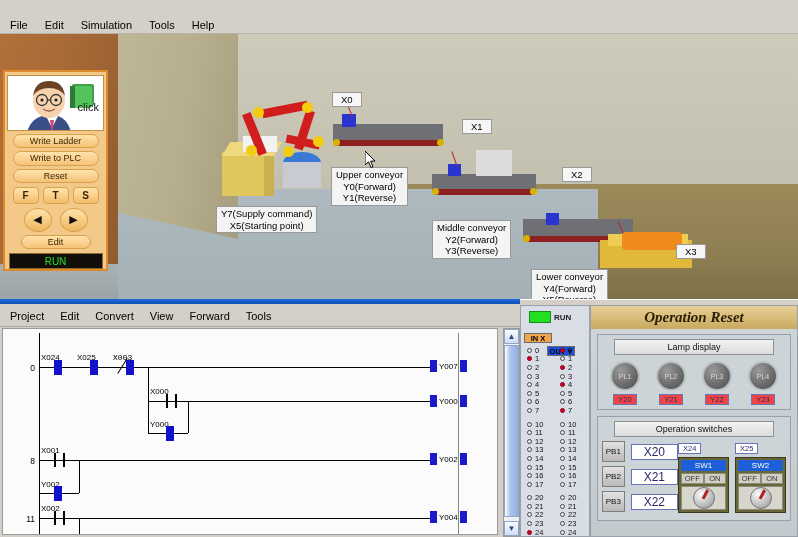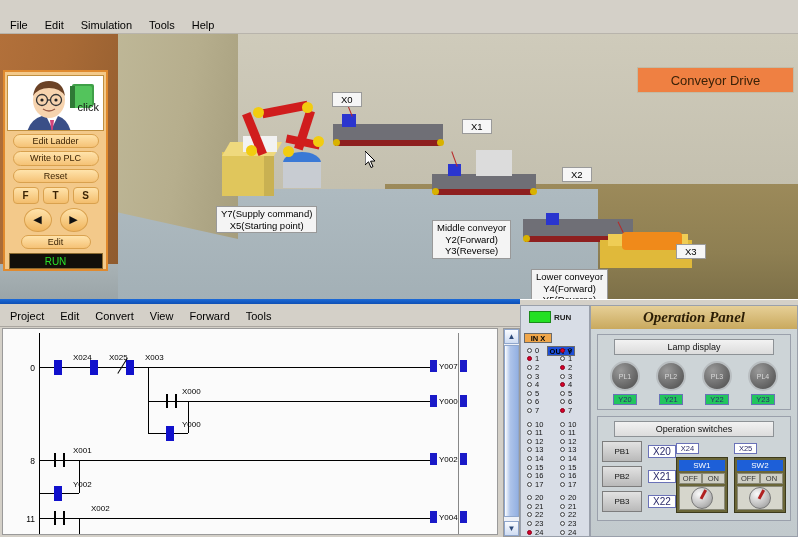--- a/index.html
+++ b/index.html
@@ -97,21 +97,21 @@
   #ladderbody{position:absolute;left:2px;top:23px;width:496px;height:207px;background:#fbfbfb;
     border:1px solid #9a9a9a;box-sizing:border-box;overflow:hidden;}
   #ladderscroll{position:absolute;right:0;top:23px;width:17px;height:209px;
     background:#eef1f7;border:1px solid #9a9a9a;box-sizing:border-box;}
   .sb-btn{width:15px;height:15px;background:linear-gradient(to bottom,#fafcff,#cfdcf2);
     border:1px solid #8fa6cc;box-sizing:border-box;display:flex;align-items:center;
     justify-content:center;font-size:8px;color:#2d4a7a;}
   .sb-thumb{position:absolute;left:0;width:15px;background:linear-gradient(to right,#fdfeff,#aec4ea 40%,#93b0e2);
     border:1px solid #8fa6cc;box-sizing:border-box;}
 
-  .lad-text{position:absolute;font-family:"Liberation Sans",sans-serif;font-size:8px;color:#000;white-space:nowrap;margin-left:32px;}
+  .lad-text{position:absolute;font-family:"Liberation Sans",sans-serif;font-size:8px;color:#000;white-space:nowrap;}
   .lad-num{position:absolute;font-size:8.5px;color:#000;text-align:right;}
   .wire{position:absolute;background:#000;}
   .wire-h{height:1px;}
   .wire-v{width:1px;}
   .contact-bar{position:absolute;width:2px;background:#000;}
   .coilblk{position:absolute;width:8px;height:15px;background:#1111cc;}
   .coil-out{position:absolute;display:flex;align-items:center;}
   .coil-out .cc{width:7px;height:12px;background:#1a1ac8;}
   .coil-out .nm{margin:0 2px;font-size:8px;color:#000;}
 
@@ -141,29 +141,29 @@
     font-style:italic;font-weight:bold;font-family:"Liberation Serif",serif;}
   .opbox{margin:5px 6px 0 6px;border:1px solid #9aa0ab;background:#cdd4d7;padding:4px;}
   .opsub{height:14px;background:linear-gradient(to bottom,#f2f2f2,#dcdcdc);border:1px solid #8d9296;
     display:flex;align-items:center;justify-content:center;font-size:9px;color:#111;margin:0 12px;}
   .lamprow{display:flex;justify-content:space-around;margin-top:6px;}
   .lamp{display:flex;flex-direction:column;align-items:center;}
   .lamp .bulb{width:26px;height:26px;border-radius:50%;
     background:radial-gradient(circle at 34% 30%,#9a9a9a,#6d6d6d 55%,#4a4a4a 100%);
     border:2px solid #b9bec1;display:flex;align-items:center;justify-content:center;
     font-size:7px;color:#d8d8d8;}
-  .lamp .tagy{margin-top:3px;border:1px solid #6a72b8;background:#22c55e;font-size:7.5px;
+  .lamp .tagy{margin-top:3px;border:1px solid #6a72b8;background:#ef4444;font-size:7.5px;
     color:#2a2a6a;padding:0 4px;}
   .swrow{display:flex;margin-top:4px;}
   .pbcol{width:76px;}
   .pbline{display:flex;align-items:center;margin-bottom:4px;}
   .pb{width:38px;height:19px;background:linear-gradient(to bottom,#e2e2e2,#b9b9b9);
     border:1px solid #7d7d7d;display:flex;align-items:center;justify-content:center;
     font-size:8px;color:#111;}
-  .pbtag{margin-left:6px;border:1px solid #6a72b8;background:#fff;font-size:10px;color:#2a2a6a;padding:0 4px;}
+  .pbtag{margin-left:6px;border:1px solid #6a72b8;background:#fff;font-size:12px;color:#2a2a6a;padding:0 12px;}
   .swunit{width:60px;margin-right:6px;}
   .swtag{border:1px solid #6a72b8;background:#fff;font-size:7.5px;color:#2a2a6a;
     padding:0 4px;display:inline-block;margin-bottom:3px;}
   .swbody{background:#6a6638;border:1px solid #3c3a1c;padding:2px;}
   .swname{background:#1d5fd8;color:#fff;font-size:8px;text-align:center;height:11px;line-height:11px;}
   .swonoff{display:flex;margin-top:2px;}
   .swonoff div{flex:1;background:#cfcfc4;border:1px solid #8a8a7a;font-size:7.5px;
     text-align:center;color:#333;}
   .knob{margin-top:2px;height:22px;background:#d6d6cc;border:1px solid #8a8a7a;
     display:flex;align-items:center;justify-content:center;}
@@ -245,32 +245,34 @@
     <div style="position:absolute;left:608px;top:200px;width:80px;height:12px;background:#efcd55;"></div>
     <div style="position:absolute;left:622px;top:198px;width:60px;height:18px;background:#f08a1a;border-radius:4px;"></div>
 
     <div class="tag" style="left:332px;top:58px;">X0</div>
     <div class="tag" style="left:462px;top:85px;">X1</div>
     <div class="tag" style="left:562px;top:133px;">X2</div>
     <div class="tag" style="left:676px;top:210px;">X3</div>
 
     <div class="label" style="left:216px;top:172px;">Y7(Supply command)
 X5(Starting point)</div>
+    <div class="label" style="left:331px;top:133px;">Upper conveyor
+Y0(Forward)
+Y1(Reverse)</div>
     <div class="label" style="left:432px;top:186px;">Middle conveyor
 Y2(Forward)
 Y3(Reverse)</div>
     <div class="label" style="left:531px;top:235px;">Lower conveyor
 Y4(Forward)
 Y5(Reverse)</div>
 
     <svg id="cursor" viewBox="0 0 12 18">
       <polygon points="0,0 0,14 3.5,10.8 6,16.5 8,15.6 5.6,10.2 10,10" fill="#fff" stroke="#000" stroke-width="1"></polygon>
     </svg>
 
-    <div id="banner">Conveyor Drive</div>
 
     <div id="ctrlpanel">
       <div id="avatar">
         <svg viewBox="0 0 95 62" width="95" height="62">
           <rect x="0" y="0" width="95" height="62" fill="#ffffff"></rect>
           <path d="M18 62 Q20 44 34 40 L50 40 Q62 44 64 62 Z" fill="#3a4f87"></path>
           <path d="M38 40 L44 52 L50 40 Z" fill="#ffffff"></path>
           <path d="M42 44 L44 60 L46 44 Z" fill="#d1437a"></path>
           <ellipse cx="41" cy="24" rx="16" ry="18" fill="#f6d3ae"></ellipse>
           <path d="M25 20 Q27 5 41 5 Q55 5 57 20 Q52 12 41 12 Q30 12 25 20 Z" fill="#6b4226"></path>
@@ -279,21 +281,21 @@
           <line x1="39.5" y1="24" x2="42.5" y2="24" stroke="#333" stroke-width="1.3"></line>
           <circle cx="34" cy="24" r="1.6" fill="#222"></circle>
             <circle cx="48" cy="24" r="1.6" fill="#222"></circle>
           <path d="M35 33 Q41 37 47 33" stroke="#9a5b45" stroke-width="1.3" fill="none"></path>
           <rect x="64" y="8" width="22" height="22" rx="2" fill="#3fa048"></rect>
           <rect x="62" y="10" width="22" height="22" rx="2" fill="#53c45c"></rect>
           <rect x="62" y="10" width="5" height="22" fill="#2f7a36"></rect>
         </svg>
         <span style="position:absolute;right:4px;bottom:17px;font-size:11px;color:#111;">click</span>
       </div>
-      <div class="ctrl-btn">Edit Ladder</div>
+      <div class="ctrl-btn">Write Ladder</div>
       <div class="ctrl-btn">Write to PLC</div>
       <div class="ctrl-btn">Reset</div>
       <div class="fts-row">
         <div class="fts">F</div>
         <div class="fts">T</div>
         <div class="fts">S</div>
       </div>
       <div class="arrow-row">
         <div class="arrw">◀</div>
         <div class="arrw">▶</div>
@@ -321,21 +323,21 @@
       <div class="wire wire-v" style="left:36px;top:4px;height:203px;"></div>
       <div class="wire wire-v" style="left:455px;top:4px;height:203px;background:#888;"></div>
 
       <div class="lad-num" style="left:18px;top:34px;width:14px;">0</div>
       <div class="wire wire-h" style="left:36px;top:38px;width:394px;"></div>
 
       <div class="lad-text" style="left:38px;top:24px;">X024</div>
       <div class="coilblk" style="left:51px;top:31px;"></div>
       <div class="lad-text" style="left:74px;top:24px;">X025</div>
       <div class="coilblk" style="left:87px;top:31px;"></div>
-      <div class="lad-text" style="left:110px;top:24px;">X003</div>
+      <div class="lad-text" style="left:110px;top:24px;font-family:Liberation Mono, monospace;">X003</div>
       <div class="coilblk" style="left:123px;top:31px;"></div>
       <div style="position:absolute;left:119px;top:28px;width:1.4px;height:18px;background:#000;transform:rotate(32deg);"></div>
 
       <div class="coil-out" style="left:427px;top:31px;">
         <div class="cc"></div>
         <div class="nm">Y007</div>
         <div class="cc"></div>
       </div>
 
       <div class="wire wire-v" style="left:145px;top:38px;height:66px;"></div>
@@ -369,21 +371,21 @@
       <div class="wire wire-v" style="left:76px;top:131px;height:33px;"></div>
 
       <div class="coil-out" style="left:427px;top:124px;">
         <div class="cc"></div>
         <div class="nm">Y002</div>
         <div class="cc"></div>
       </div>
 
       <div class="lad-num" style="left:14px;top:185px;width:18px;">11</div>
       <div class="wire wire-h" style="left:36px;top:189px;width:394px;"></div>
-      <div class="lad-text" style="left:56px;top:175px;">X002</div>
+      <div class="lad-text" style="left:38px;top:175px;">X002</div>
       <div class="contact-bar" style="left:51px;top:182px;height:14px;"></div>
       <div class="contact-bar" style="left:60px;top:182px;height:14px;"></div>
 
       <div class="wire wire-v" style="left:36px;top:189px;height:32px;"></div>
 
       <div class="wire wire-v" style="left:76px;top:189px;height:32px;"></div>
 
       <div class="coil-out" style="left:427px;top:182px;">
         <div class="cc"></div>
         <div class="nm">Y004</div>
@@ -578,21 +580,21 @@
           <span class="lbl">23</span>
         </div>
         <div class="bitrow">
           <span class="dot off"></span>
           <span class="lbl">24</span>
         </div>
       </div>
   </div>
 
   <div id="oppanel">
-    <div id="opTitle">Operation Panel</div>
+    <div id="opTitle">Operation Reset</div>
 
     <div class="opbox">
       <div class="opsub">Lamp display</div>
       <div class="lamprow">
         <div class="lamp">
           <div class="bulb">PL1</div>
           <div class="tagy">Y20</div>
         </div>
         <div class="lamp">
           <div class="bulb">PL2</div>

